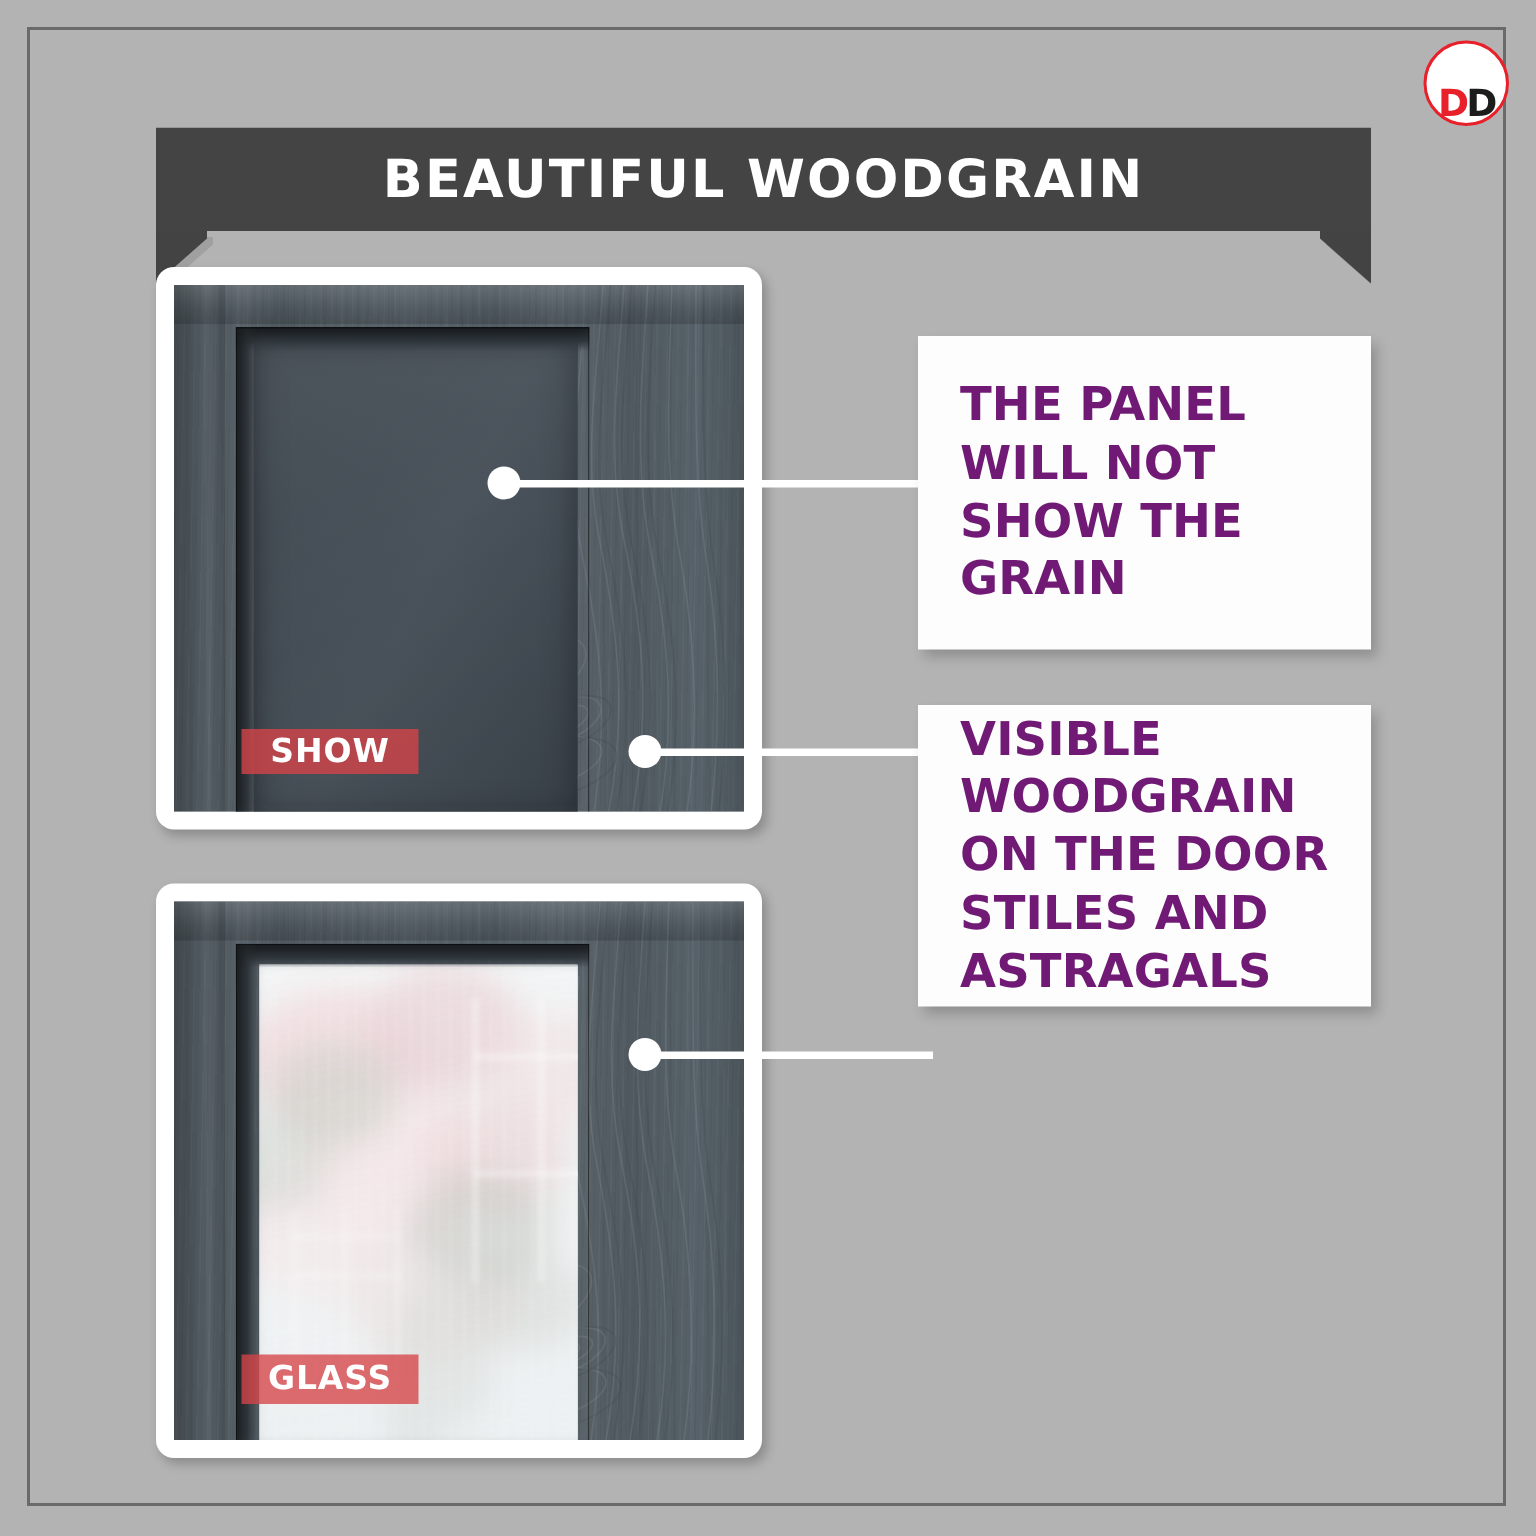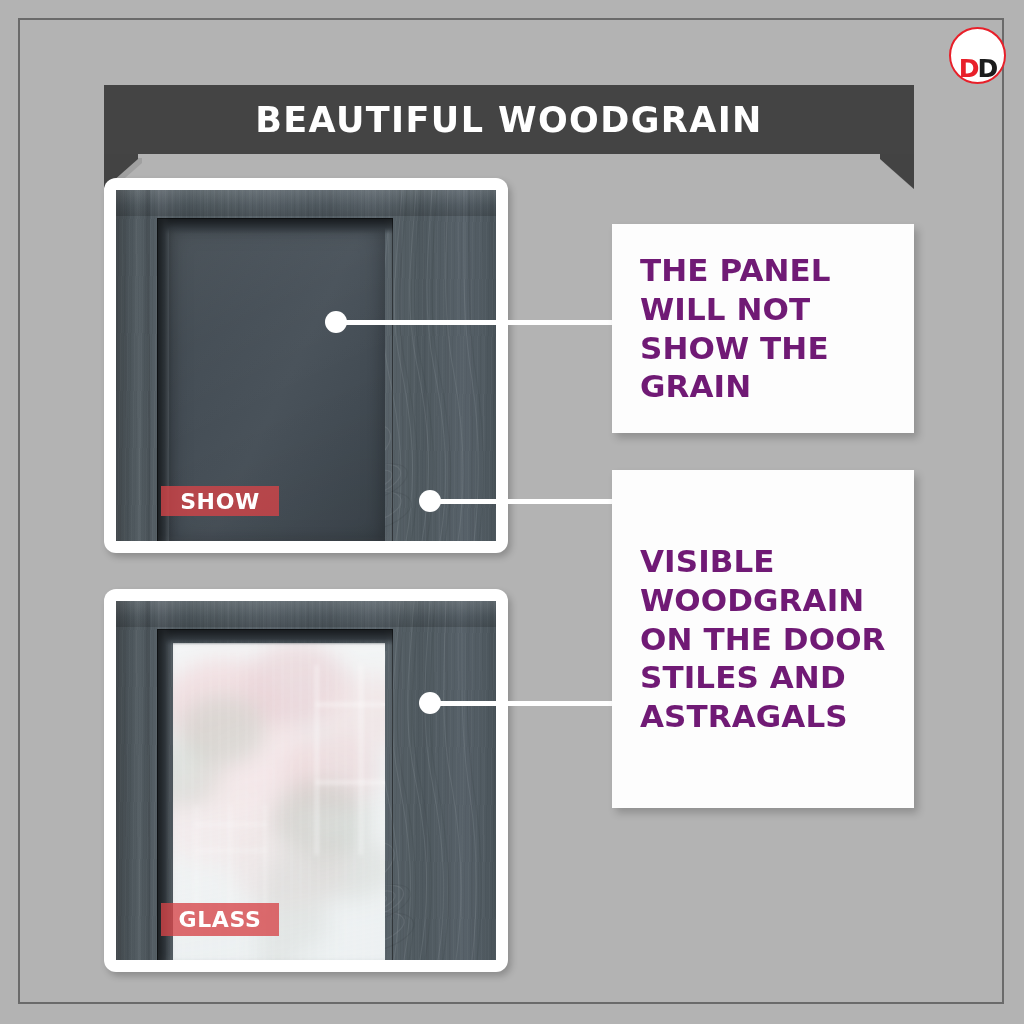--- a/index.html
+++ b/index.html
@@ -352,21 +352,21 @@
   .callout-text {
     color: #701a75;
     font-family: "DejaVu Sans", sans-serif;
     font-weight: bold;
     font-size: 31px;
     line-height: 1.25;
     letter-spacing: 0.1px;
     white-space: pre-line;
   }
   #callout-1 { left: 612px; top: 224px; width: 302px; height: 209px; padding: 0 0 0 28px; }
-  #callout-2 { left: 612px; top: 470px; width: 302px; height: 338px; padding: 0 0 0 28px; }
+  #callout-2 { left: 612px; top: 470px; width: 302px; height: 201px; padding: 0 0 0 28px; }
 </style>
 </head>
 <body>
 
 <div class="canvas">
 
   <div class="frame-border"></div>
 
   <div class="banner-wrap">
     <svg class="banner-svg" viewBox="0 0 810 104" preserveAspectRatio="none">

